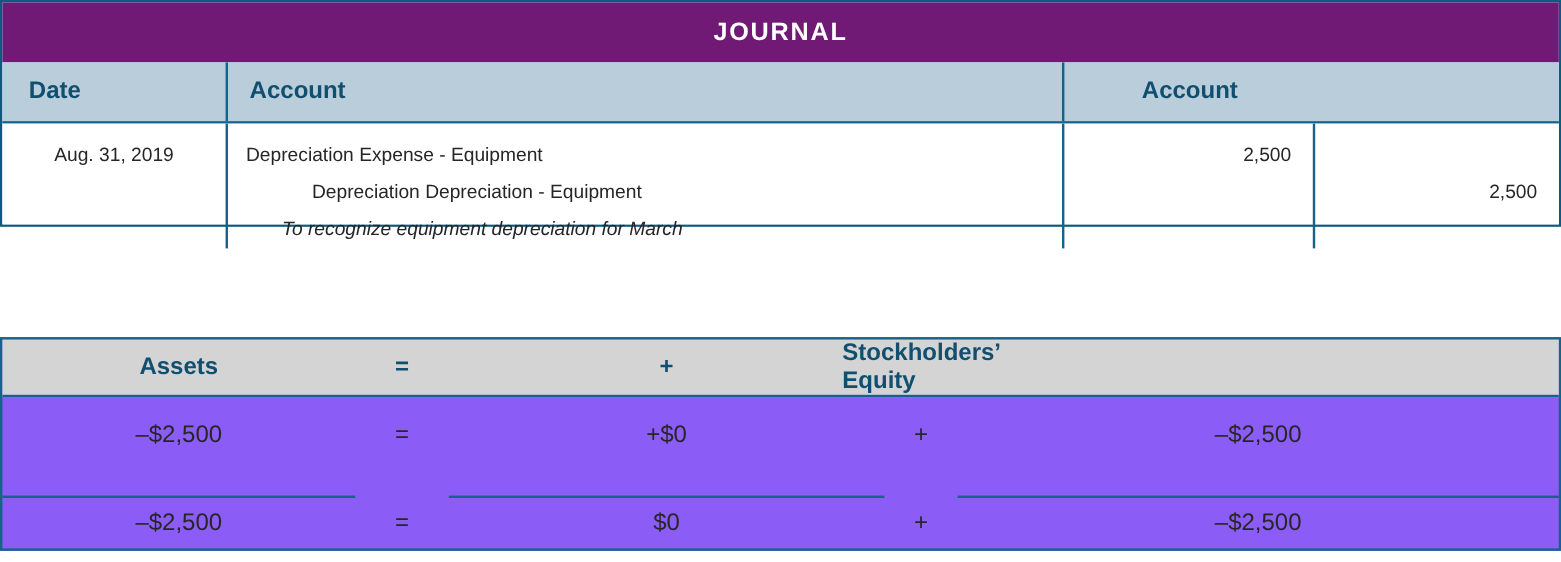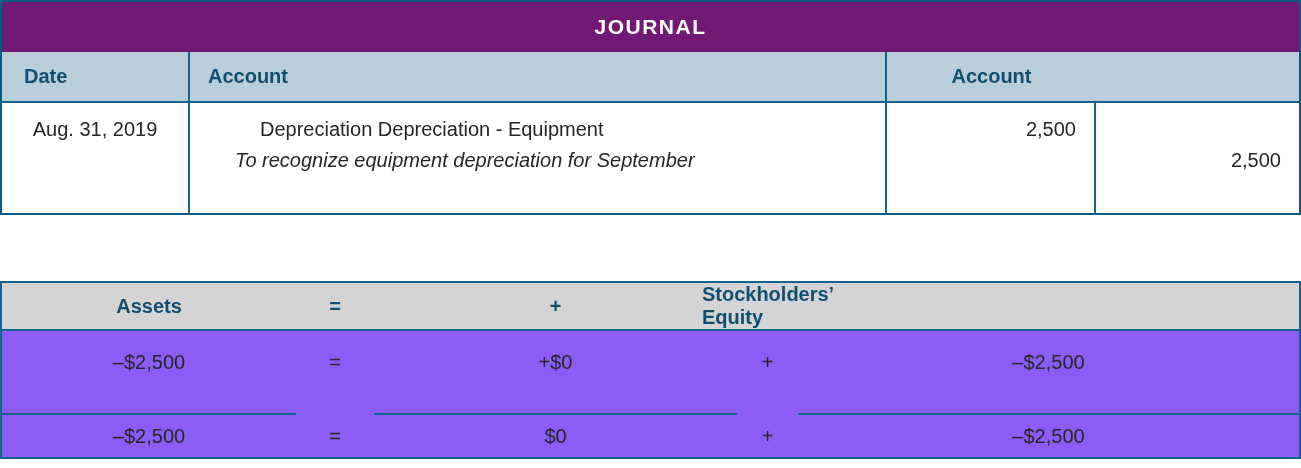--- a/index.html
+++ b/index.html
@@ -52,22 +52,22 @@
     box-sizing: border-box;
   }
   .jh-date { padding-left: 22px; }
   .jh-account { padding-left: 18px; }
   .jh-debit, .jh-credit { justify-content: center; }
   .jcell-border { border-right: 2px solid #15628c; }
 
   .journal-body {
     background: #ffffff;
     color: #262626;
-    font-size: 20px;
-    height: 110px;
+    font-size: 16px;
+    height: 84px;
   }
   .journal-body > div { box-sizing: border-box; }
   .jb-date {
     text-align: center;
     padding-top: 11px;
     line-height: 31px;
   }
   .jb-account { padding: 11px 0 0 15px; line-height: 31px; }
   .acct-line2 { padding-left: 55px; }
   .acct-memo { font-style: italic; padding-left: 30px; }
@@ -143,22 +143,23 @@
 
     <div class="jgrid journal-header">
       <div class="jh-date jcell-border">Date</div>
       <div class="jh-account jcell-border">Account</div>
       <div class="jh-credit">Account</div>
     </div>
 
     <div class="jgrid journal-body">
       <div class="jb-date jcell-border">Aug. 31, 2019</div>
       <div class="jb-account jcell-border">
+        <div class="acct-line1">Depreciation Expense - Equipment</div>
         <div class="acct-line2">Depreciation Depreciation - Equipment</div>
-        <div class="acct-memo">To recognize equipment depreciation for September</div>
+        <div class="acct-memo">To recognize equipment depreciation for March</div>
       </div>
       <div class="jb-debit jcell-border">
         <div>2,500</div>
       </div>
       <div class="jb-credit">
         <div class="credit-offset">2,500</div>
       </div>
     </div>
   </div>
 

